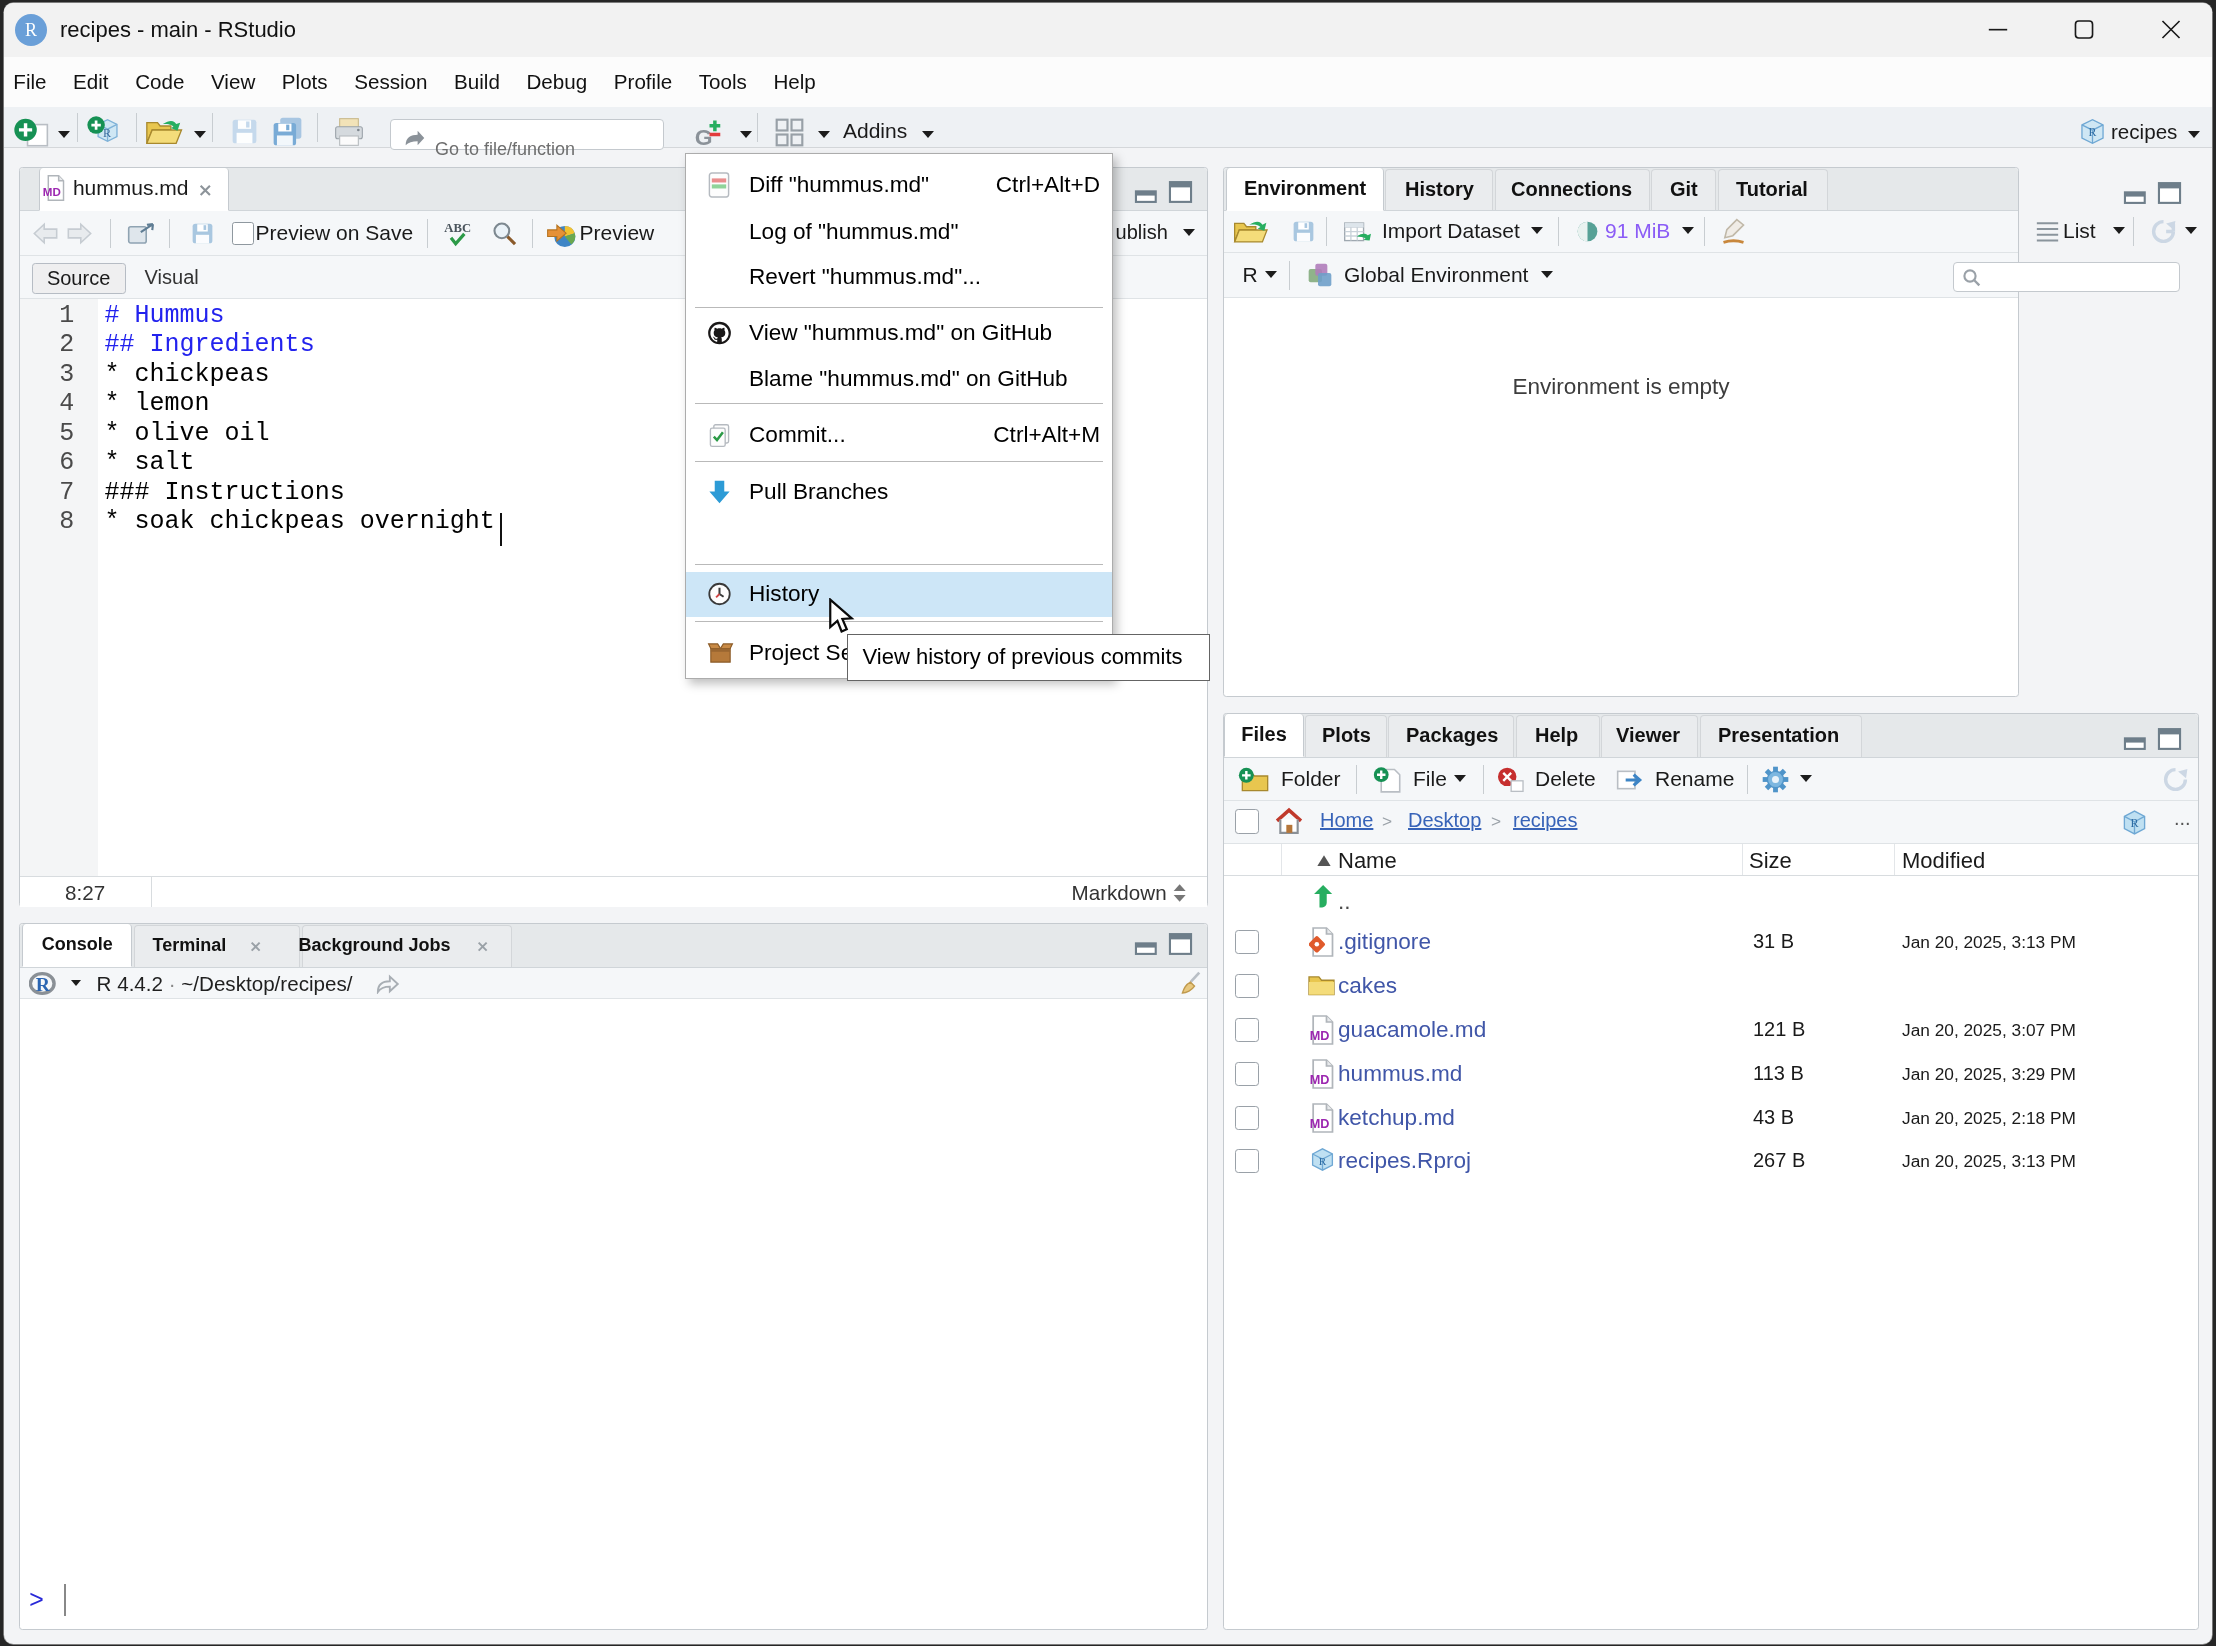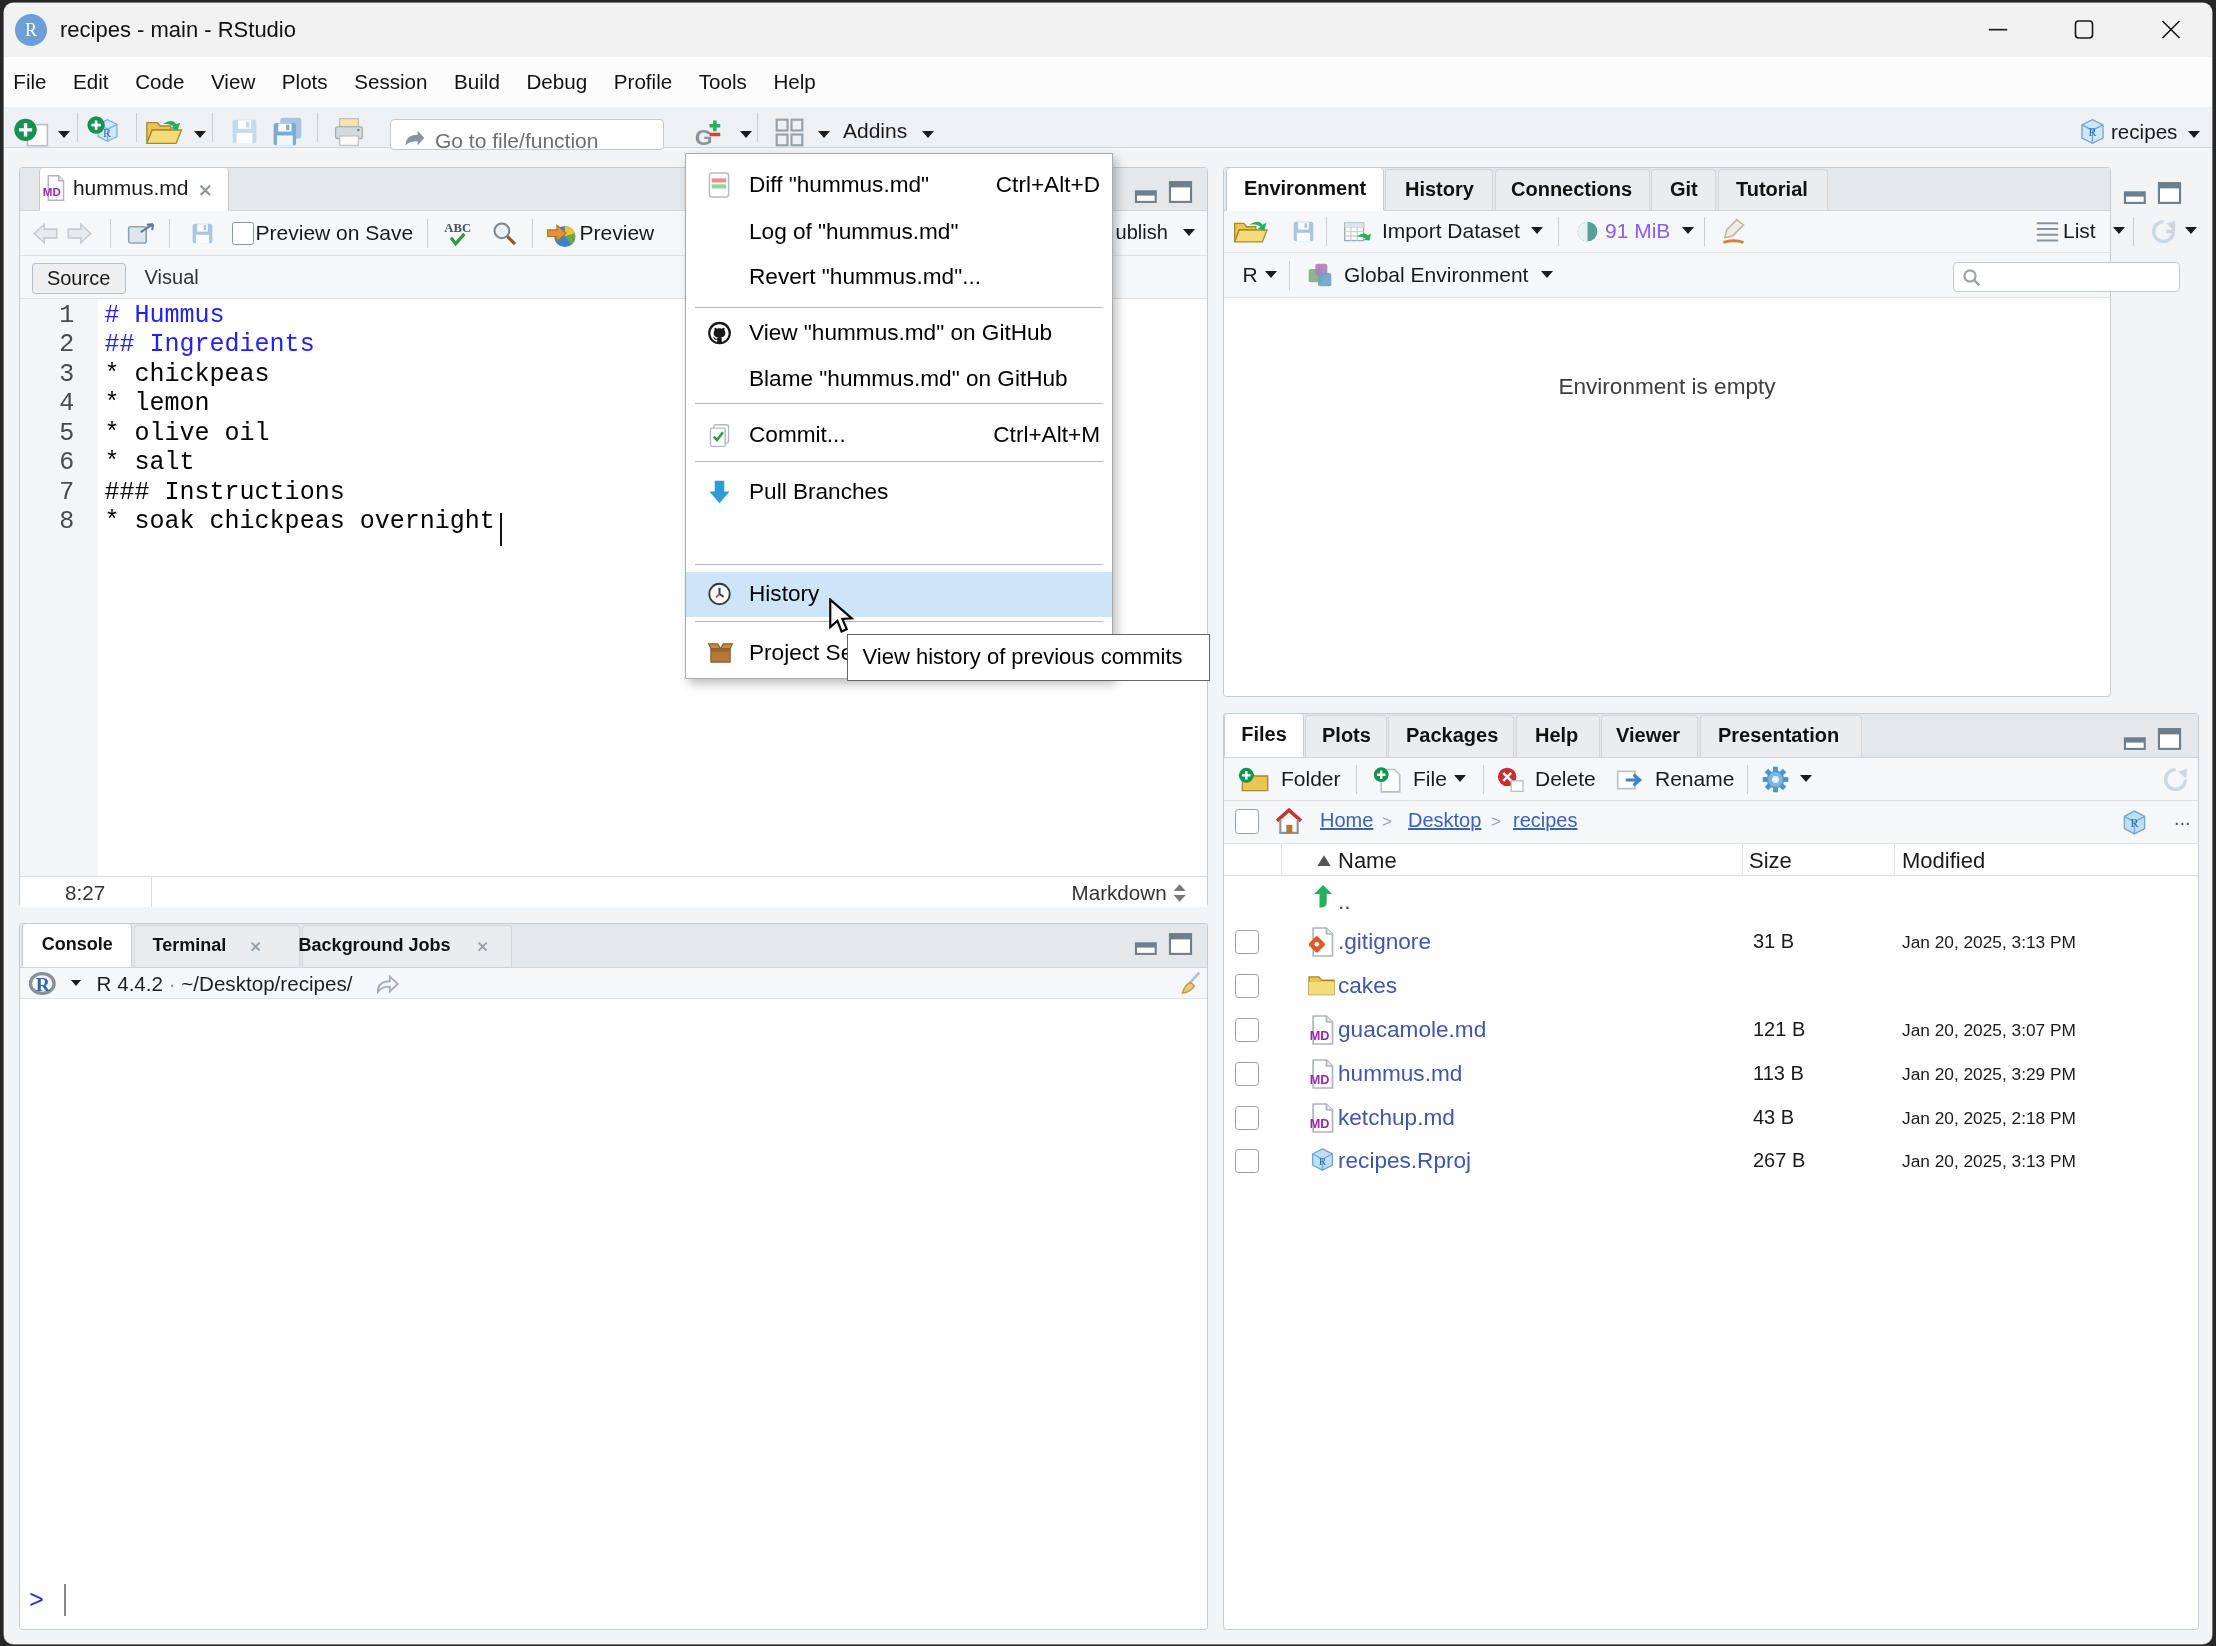--- a/index.html
+++ b/index.html
@@ -129,21 +129,21 @@
     <svg class="abs" style="left:329px;top:9.3px" width="32" height="32" viewBox="0 0 24 24">
       <rect x="5" y="2" width="14" height="7" fill="#f2e3b8" stroke="#c8b88a" stroke-width=".8"></rect>
       <rect x="2" y="8" width="20" height="9" rx="1.5" fill="#d5dade" stroke="#9aa2a8" stroke-width=".8"></rect>
       <rect x="5" y="15" width="14" height="7" fill="#fbfbfb" stroke="#b5babe" stroke-width=".8"></rect>
       <circle cx="19" cy="10.5" r="1" fill="#7e868e"></circle>
     </svg>
     <div class="abs" style="left:386px;top:12px;width:274px;height:31px;background:#fff;border:0.7px solid #c4c9ce;border-radius:4px">
       <svg class="abs" style="left:12px;top:8.6px" width="22.6" height="20" viewBox="0 0 17 15">
         <path d="M2 13 c0-6 4-8 9-8 V2 l5 5.5 -5 5.5 V10 c-4 0-7 1-9 3 z" fill="#8b9299"></path>
       </svg>
-      <div class="abs" style="left:44px;top:9px;font-size:21px;color:#6e6e6e">Go to file/function</div>
+      <div class="abs" style="left:44px;top:19px;font-size:18px;color:#6e6e6e">Go to file/function</div>
     </div>
     <svg class="abs" style="left:688px;top:8.6px" width="35" height="35" viewBox="0 0 26 26">
       <text x="2" y="22" font-size="17" font-weight="bold" fill="#8b9299" font-family="Liberation Sans">G</text>
       <path d="M17 4 v8 M13 8 h8" stroke="#27ae60" stroke-width="2.6"></path>
       <path d="M13 14.5 h8" stroke="#e23b3b" stroke-width="2.6"></path>
     </svg>
     <div class="caret" style="left:736px;top:24.6px"></div>
     <div class="tsep" style="left:753px"></div>
     <svg class="abs" style="left:770px;top:10px" width="31" height="31" viewBox="0 0 23 23">
       <g fill="none" stroke="#98a0a7" stroke-width="1.6">
@@ -292,21 +292,21 @@
         <path d="M2 15 c0-6 4-8 9-8 V3.5 l6 5.5 -6 5.5 V11 c-4 0-7 1-9 4 z" fill="none" stroke="#a8aeb4" stroke-width="1.4"></path>
       </svg>
       <svg class="abs" style="left:1157px;top:2.7px" width="27" height="27" viewBox="0 0 20 20">
         <path d="M16.5 2 L10 9" stroke="#b9bfc6" stroke-width="2"></path>
         <path d="M10 9 l3 3 c-2 3-6 5-9 5 c1-3 2-6 6-8 z" fill="#e8c87f" stroke="#c09a4e" stroke-width="1"></path>
       </svg>
     </div>
     <div class="abs" style="left:9.3px;top:663px;font-family:'Liberation Mono',monospace;font-size:25px;color:#2929d8">&gt;</div>
     <div class="abs" style="left:44px;top:660px;width:2px;height:32px;background:#888"></div>
   </div>
-  <div class="pane" id="envpane" style="left:1219px; top:164px;  width:888px; height:530px;">
+  <div class="pane" id="envpane" style="left:1219px; top:164px;  width:796px; height:530px;">
     <div class="tabrow" style="height:43px">
       <div class="utab" style="left:161px;width:108px"></div>
       <div class="utab" style="left:271px;width:155px"></div>
       <div class="utab" style="left:427px;width:65px"></div>
       <div class="utab" style="left:494px;width:110px"></div>
       <div class="ptab seltab" style="left:2px;width:158px;justify-content:center;border-radius:4px 4px 0 0">Environment</div>
       <div class="ptab" style="left:181px">History</div>
       <div class="ptab" style="left:287px">Connections</div>
       <div class="ptab" style="left:446px">Git</div>
       <div class="ptab" style="left:512px">Tutorial</div>

